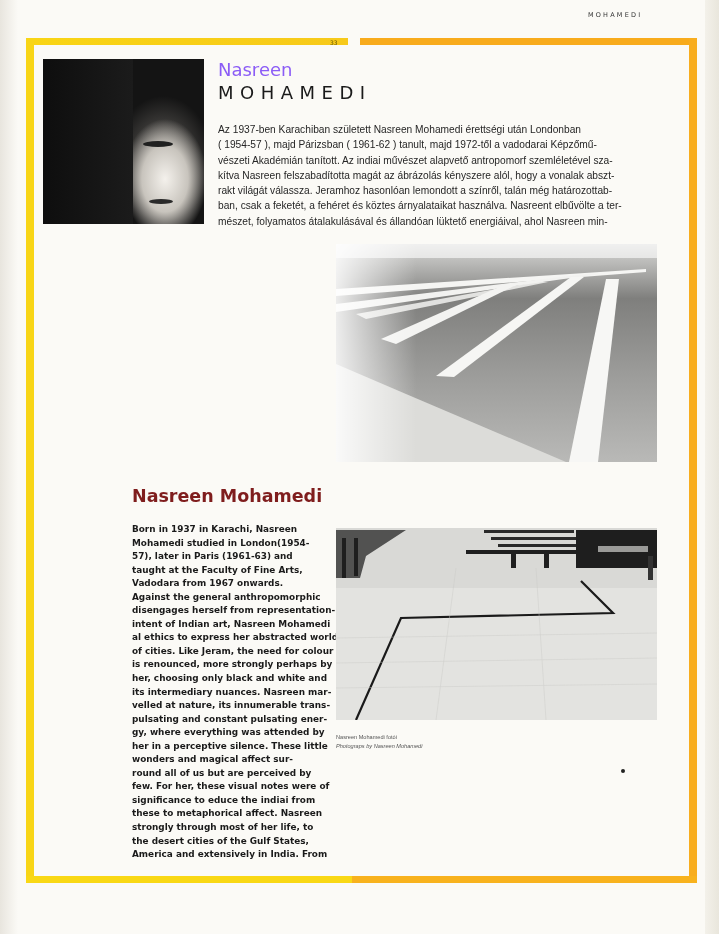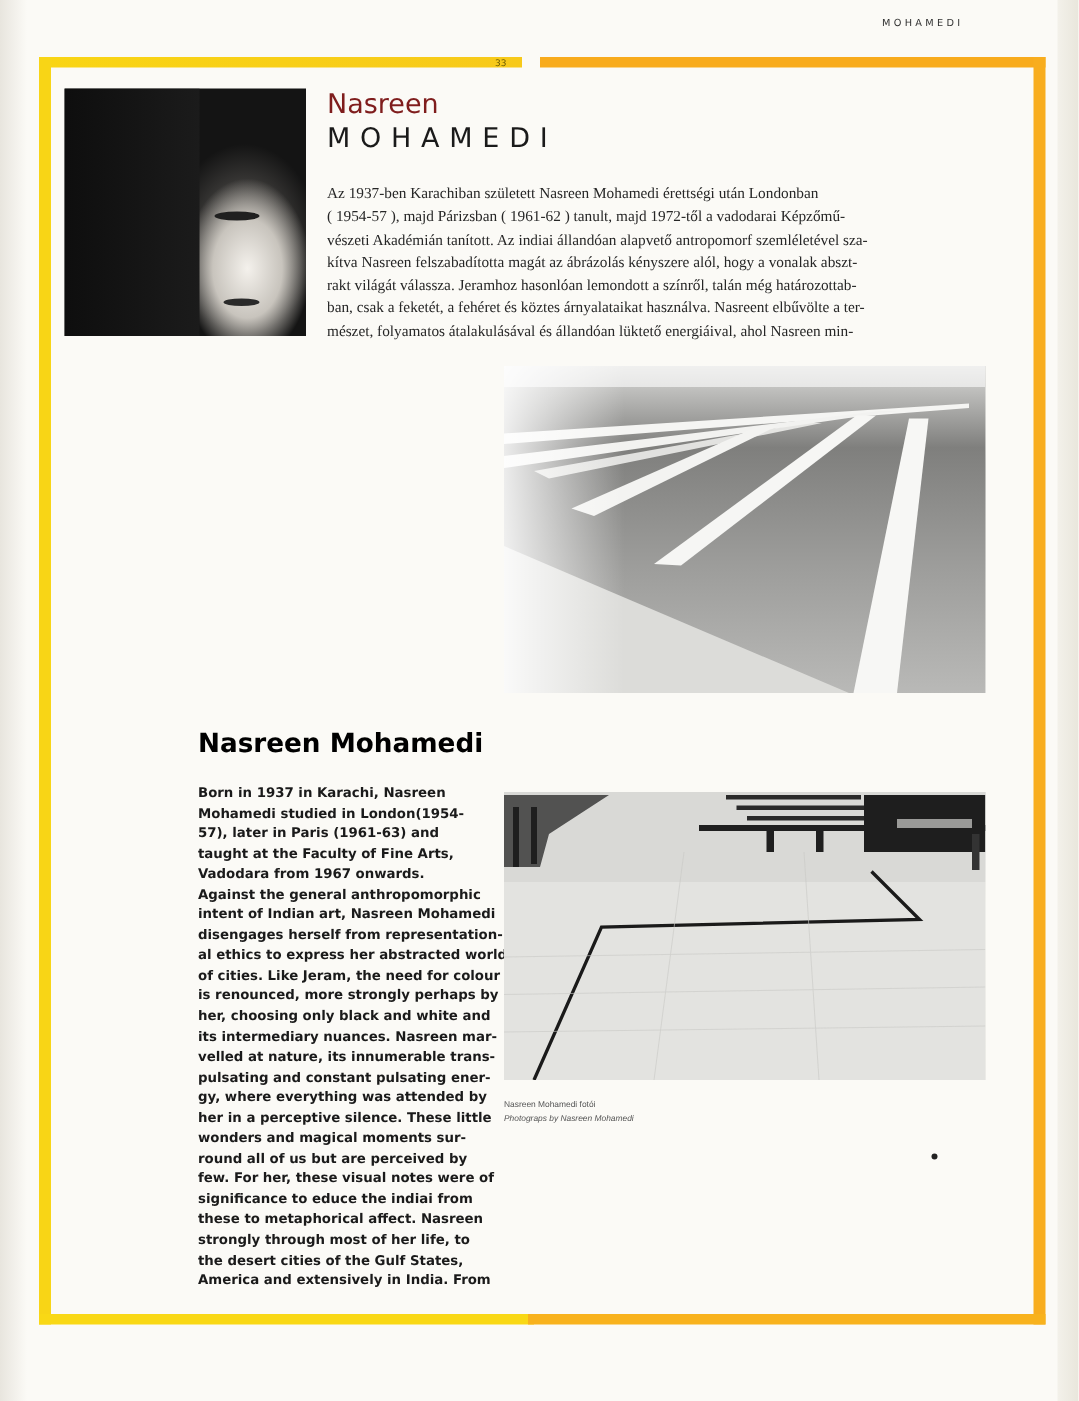--- a/index.html
+++ b/index.html
@@ -29,42 +29,42 @@
     background:
       radial-gradient(ellipse 42px 60px at 122px 120px, #f4f1ec 0%, #c8c4bd 55%, rgba(0,0,0,0) 100%),
       radial-gradient(ellipse 70px 90px at 120px 100px, #6d6a66 0%, rgba(0,0,0,0) 70%),
       #141414;
     overflow:hidden; }
   .portrait .hair { position:absolute; left:0; top:0; width:90px; height:165px;
     background:linear-gradient(to right,#0e0e0e,#1b1b1b); }
   .portrait .eye { position:absolute; left:100px; top:82px; width:30px; height:6px; border-radius:50%; background:#202020; }
   .portrait .lip { position:absolute; left:106px; top:140px; width:24px; height:5px; border-radius:50%; background:#2a2a2a; }
 
-  .hu-name { position:absolute; left:218px; top:59px; font-size:18px; color:#7f1d1d;
+  .hu-name { position:absolute; left:218px; top:59px; font-size:18px; color:#8b5cf6;
     font-family:"DejaVu Sans", sans-serif; font-weight:normal; }
   .hu-surname { position:absolute; left:218px; top:82px; font-size:18px; letter-spacing:6.5px; color:#1a1a1a; }
   .hu-text { position:absolute; left:218px; top:122px; width:464px; font-size:10.2px; line-height:15.3px;
-    color:#262626; text-align:justify; font-family:Liberation Serif, serif; }
+    color:#262626; text-align:justify; font-family:Liberation Sans, sans-serif; }
   .hu-text span { display:block; white-space:nowrap; }
 
   .photo1 { position:absolute; left:336px; top:244px; width:321px; height:218px;
     background:
       linear-gradient(160deg, rgba(255,255,255,0.9) 0%, rgba(255,255,255,0) 20%),
       linear-gradient(to bottom,#d6d6d4 0%,#8e8e8c 30%,#a7a7a5 60%,#c9c9c7 100%);
     overflow:hidden; }
 
   .photo2 { position:absolute; left:336px; top:528px; width:321px; height:192px;
     background:linear-gradient(to bottom,#cfcfcc,#e7e7e4 40%,#dededb); overflow:hidden; }
 
   .caption { position:absolute; left:336px; top:733px; font-size:5.6px; line-height:9px; color:#555;
     font-family:"Liberation Sans", sans-serif; }
   .caption .en { font-style:italic; }
   .dot { position:absolute; left:621px; top:769px; width:4px; height:4px; border-radius:50%; background:#222; }
 
-  .en-title { position:absolute; left:132px; top:486px; font-size:17.5px; font-weight:bold; color:#000000;
+  .en-title { position:absolute; left:132px; top:486px; font-size:17.5px; font-weight:bold; color:#7f1d1d;
     font-family:"DejaVu Sans", sans-serif; }
   .en-text { position:absolute; left:132px; top:523px; width:200px; font-size:8.9px; line-height:13.55px;
     font-weight:bold; color:#1a1a1a; font-family:"DejaVu Sans", sans-serif; }
   .en-text span { display:block; white-space:nowrap; }
 </style>
 </head>
 <body>
 
 <div class="left-shade"></div>
 <div class="page-edge"></div>
@@ -85,21 +85,21 @@
   <div class="eye"></div>
   <div class="lip"></div>
 </div>
 
 <div class="hu-name">Nasreen</div>
 <div class="hu-surname">MOHAMEDI</div>
 
 <div class="hu-text">
   <span>Az 1937-ben Karachiban született Nasreen Mohamedi érettségi után Londonban</span>
   <span>( 1954-57 ), majd Párizsban ( 1961-62 ) tanult, majd 1972-től a vadodarai Képzőmű-</span>
-  <span>vészeti Akadémián tanított. Az indiai állandóan alapvető antropomorf szemléletével sza-</span>
+  <span>vészeti Akadémián tanított. Az indiai művészet alapvető antropomorf szemléletével sza-</span>
   <span>kítva Nasreen felszabadította magát az ábrázolás kényszere alól, hogy a vonalak abszt-</span>
   <span>rakt világát válassza. Jeramhoz hasonlóan  lemondott a színről, talán még határozottab-</span>
   <span>ban, csak a feketét, a fehéret és köztes árnyalataikat használva. Nasreent elbűvölte a ter-</span>
   <span>mészet, folyamatos átalakulásával és állandóan lüktető energiáival, ahol Nasreen min-</span>
 </div>
 
 <div class="photo1" title="Photograph of white painted stripes on dark pavement">
   <svg width="321" height="218" viewBox="0 0 321 218">
     <defs>
       <linearGradient id="g1" x1="0" y1="0" x2="0" y2="1">
@@ -128,32 +128,32 @@
 
 <div class="en-title">Nasreen Mohamedi</div>
 
 <div class="en-text">
   <span>Born in 1937 in Karachi, Nasreen</span>
   <span>Mohamedi studied in London(1954-</span>
   <span>57), later in Paris (1961-63) and</span>
   <span>taught at the Faculty of Fine Arts,</span>
   <span>Vadodara from 1967 onwards.</span>
   <span>Against the general anthropomorphic</span>
+  <span>disengages herself from representation-</span>
   <span>intent of Indian art, Nasreen Mohamedi</span>
-  <span>disengages herself from representation-</span>
   <span>al ethics to express her abstracted world</span>
   <span>of cities. Like Jeram, the need for colour</span>
   <span>is renounced, more strongly perhaps by</span>
   <span>her, choosing only black and white and</span>
   <span>its intermediary nuances. Nasreen mar-</span>
   <span>velled at nature, its innumerable trans-</span>
   <span>pulsating and constant pulsating ener-</span>
   <span>gy, where everything was attended by</span>
   <span>her in a perceptive silence. These little</span>
-  <span>wonders and magical moments sur-</span>
+  <span>wonders and magical affect sur-</span>
   <span>round all of us but are perceived by</span>
   <span>few. For her, these visual notes were of</span>
   <span>significance to educe the indiai from</span>
   <span>these to metaphorical affect. Nasreen</span>
   <span>strongly through most of her life, to</span>
   <span>the desert cities of the Gulf States,</span>
   <span>America and extensively in India. From</span>
 </div>
 
 <div class="photo2" title="Photograph of a paved plaza with dark line and benches">

